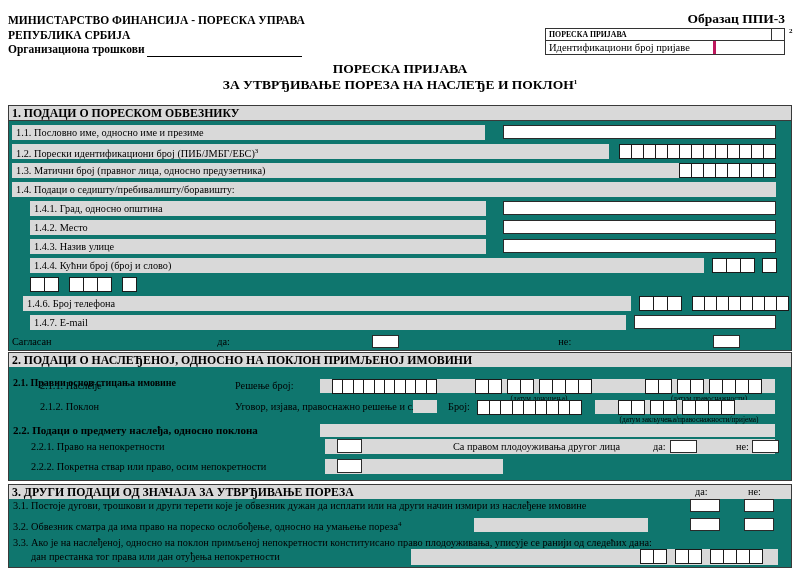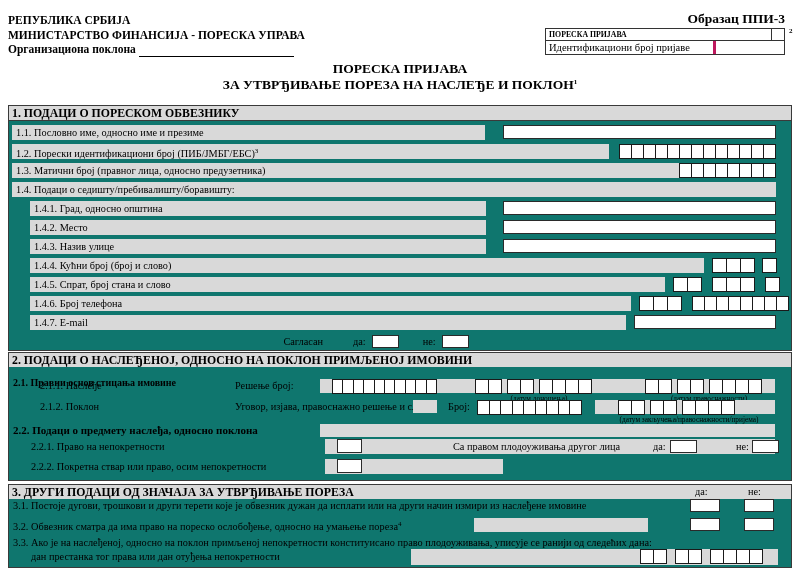--- a/index.html
+++ b/index.html
@@ -49,24 +49,24 @@
   
   .abs{position:absolute;white-space:nowrap}
   .gstrip{position:absolute;background:#d9d9d9}
   .dgrp{display:inline-flex;column-gap:5px}
   .dlabel{position:absolute;font-size:7.3px;text-align:center;white-space:nowrap}
 </style>
 </head>
 <body>
 
 <div class="hdr-left">
+  <div>МИНИСТАРСТВО ФИНАНСИЈА - ПОРЕСКА УПРАВА</div>
   <div>РЕПУБЛИКА СРБИЈА</div>
-  <div>МИНИСТАРСТВО ФИНАНСИЈА - ПОРЕСКА УПРАВА</div>
   <div>
-    <span>Организациона поклона</span>
+    <span>Организациона трошкови</span>
     <span class="blankline"></span>
   </div>
 </div>
 
 <div class="formcode">Образац ППИ-3</div>
 <div class="hdrtable">
   <div class="htr">
     <div class="htl">ПОРЕСКА ПРИЈАВА</div>
     <div class="hbox"></div>
   </div>
@@ -149,36 +149,35 @@
           <span class="cell"></span>
           <span class="cell"></span>
           <span class="cell"></span>
         </div>
       <div class="comb w15" style="margin-left:7px">
           <span class="cell"></span>
         </div>
     </div>
 
     <div class="row" style="margin-left:18px;margin-right:-4px">
-      <div class="strip grow" style="margin-right:8px"><span>1.4.5. Спрат, број стана и слово</span></div>
       <div class="comb w15">
           <span class="cell"></span>
           <span class="cell"></span>
         </div>
       <div class="comb w15" style="margin-left:10px">
           <span class="cell"></span>
           <span class="cell"></span>
           <span class="cell"></span>
         </div>
       <div class="comb w15" style="margin-left:10px">
           <span class="cell"></span>
         </div>
     </div>
 
-    <div class="row" style="margin-left:18px;margin-right:-13px">
+    <div class="row" style="margin-left:11px;margin-right:-13px">
       <div class="strip grow" style="margin-right:8px"><span>1.4.6. Број телефона</span></div>
       <div class="comb w15">
           <span class="cell"></span>
           <span class="cell"></span>
           <span class="cell"></span>
         </div>
       <div class="comb" style="margin-left:10px">
           <span class="cell"></span>
           <span class="cell"></span>
           <span class="cell"></span>
@@ -188,21 +187,21 @@
           <span class="cell"></span>
           <span class="cell"></span>
         </div>
     </div>
 
     <div class="row" style="margin-left:18px">
       <div class="strip grow" style="margin-right:8px"><span>1.4.7. E-mail</span></div>
       <div class="ibox" style="width:142px"></div>
     </div>
 
-    <div class="row" style="justify-content:center;margin-right:36px">
+    <div class="row" style="justify-content:space-between;margin-right:36px">
       <span>Сагласан</span>
       <span style="margin-left:30px">да:</span>
       <span class="ckbox" style="margin-left:6px"></span>
       <span style="margin-left:24px">не:</span>
       <span class="ckbox" style="margin-left:6px"></span>
     </div>
 
   </div>
 </div>
 

